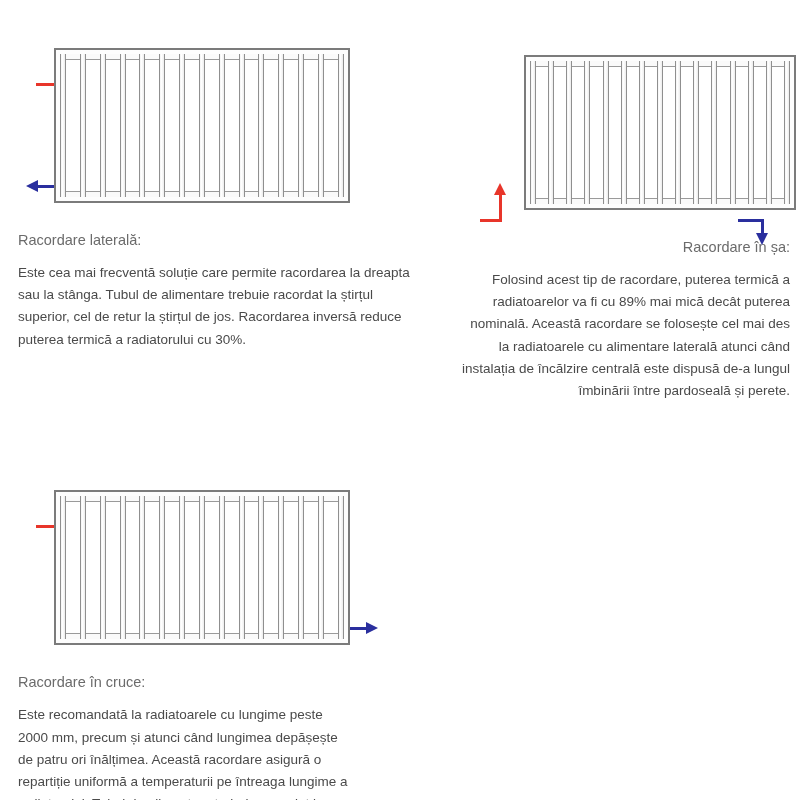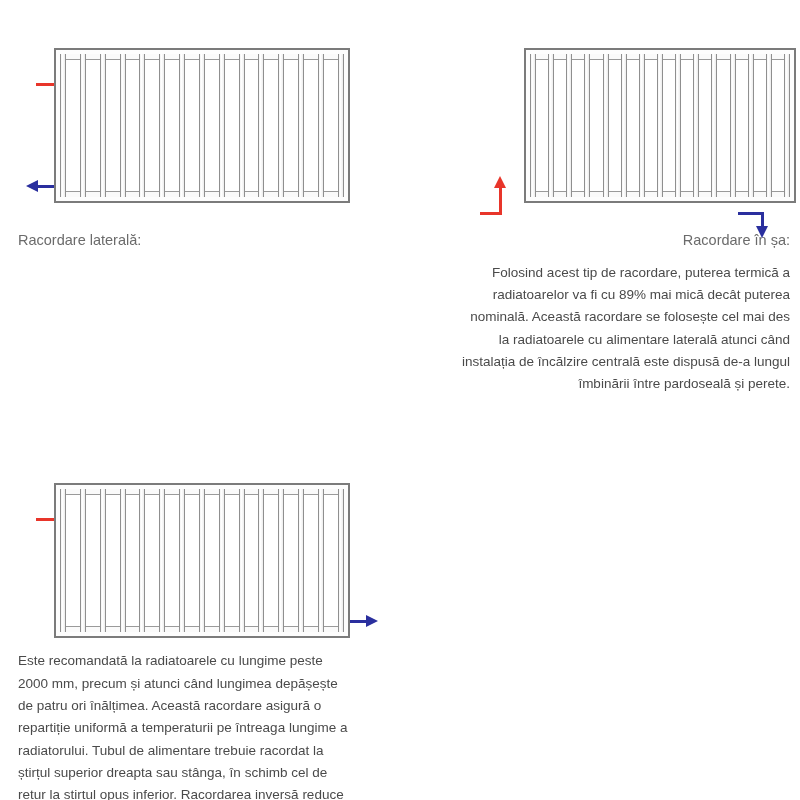--- a/index.html
+++ b/index.html
@@ -27,21 +27,21 @@
     height: 800px;
     display: grid;
     grid-template-columns: 440px 360px;
     grid-template-rows: auto auto;
   }
   .cell {
     position: relative;
     box-sizing: border-box;
     padding: 20px 28px 0 18px;
   }
-  .cell.right { padding-right: 10px; padding-left: 18px; }
+  .cell.right { padding-right: 10px; padding-left: 18px; margin-top: 7px; }
 
   
   .figure {
     position: relative;
     height: 195px;
   }
 
   .radiator {
     position: absolute;
     box-sizing: border-box;
@@ -170,20 +170,21 @@
               <div class="fin"></div>
               <div class="fin"></div>
             <div class="fin"></div>
               <div class="fin"></div>
               <div class="fin"></div>
           </div>
         </div>
       </div>
 
       <div class="caption">Racordare laterală:</div>
+      <div class="body-text">Este cea mai frecventă soluție care permite racordarea la dreapta sau la stânga. Tubul de alimentare trebuie racordat la știrțul superior, cel de retur la știrțul de jos. Racordarea inversă reduce puterea termică a radiatorului cu 30%.</div>
     </div>
 
     <div class="cell right">
       <div class="figure">
 
         <div style="position:absolute; left:22px; top:160px; width:48px; height:36px;">
           <div class="shaft" style="position:absolute; left:0; top:32px; width:22px; height:3px; background:#e8352a;"></div>
           <div class="vshaft" style="left:19px; top:8px; height:27px; background:#e8352a;"></div>
           <div class="head" style="position:absolute; left:14px; top:-4px; width:0; height:0; border-left:6px solid transparent; border-right:6px solid transparent; border-bottom:12px solid #e8352a; border-top:none;"></div>
         </div>
@@ -252,18 +253,19 @@
               <div class="fin"></div>
               <div class="fin"></div>
               <div class="fin"></div>
             <div class="fin"></div>
               <div class="fin"></div>
               <div class="fin"></div>
           </div>
         </div>
       </div>
 
+      <div class="caption">Racordare în cruce:</div>
       <div class="body-text" style="max-width:330px;">Este recomandată la radiatoarele cu lungime peste 2000 mm, precum și atunci când lungimea depășește de patru ori înălțimea. Această racordare asigură o repartiție uniformă a temperaturii pe întreaga lungime a radiatorului. Tubul de alimentare trebuie racordat la știrțul superior dreapta sau stânga, în schimb cel de retur la știrțul opus inferior. Racordarea inversă reduce puterea termică a radiatorului cu peste 30%.</div>
     </div>
 
     <div class="cell right"></div>
   </div>
 </div>
 
 </body></html>

